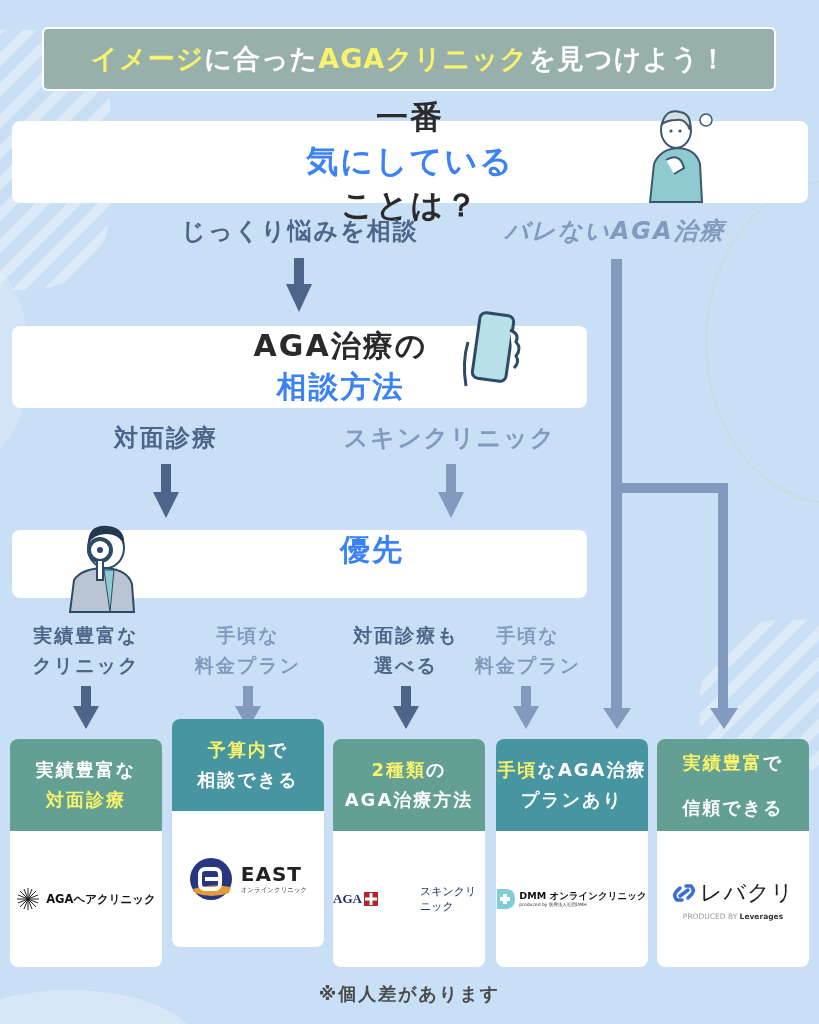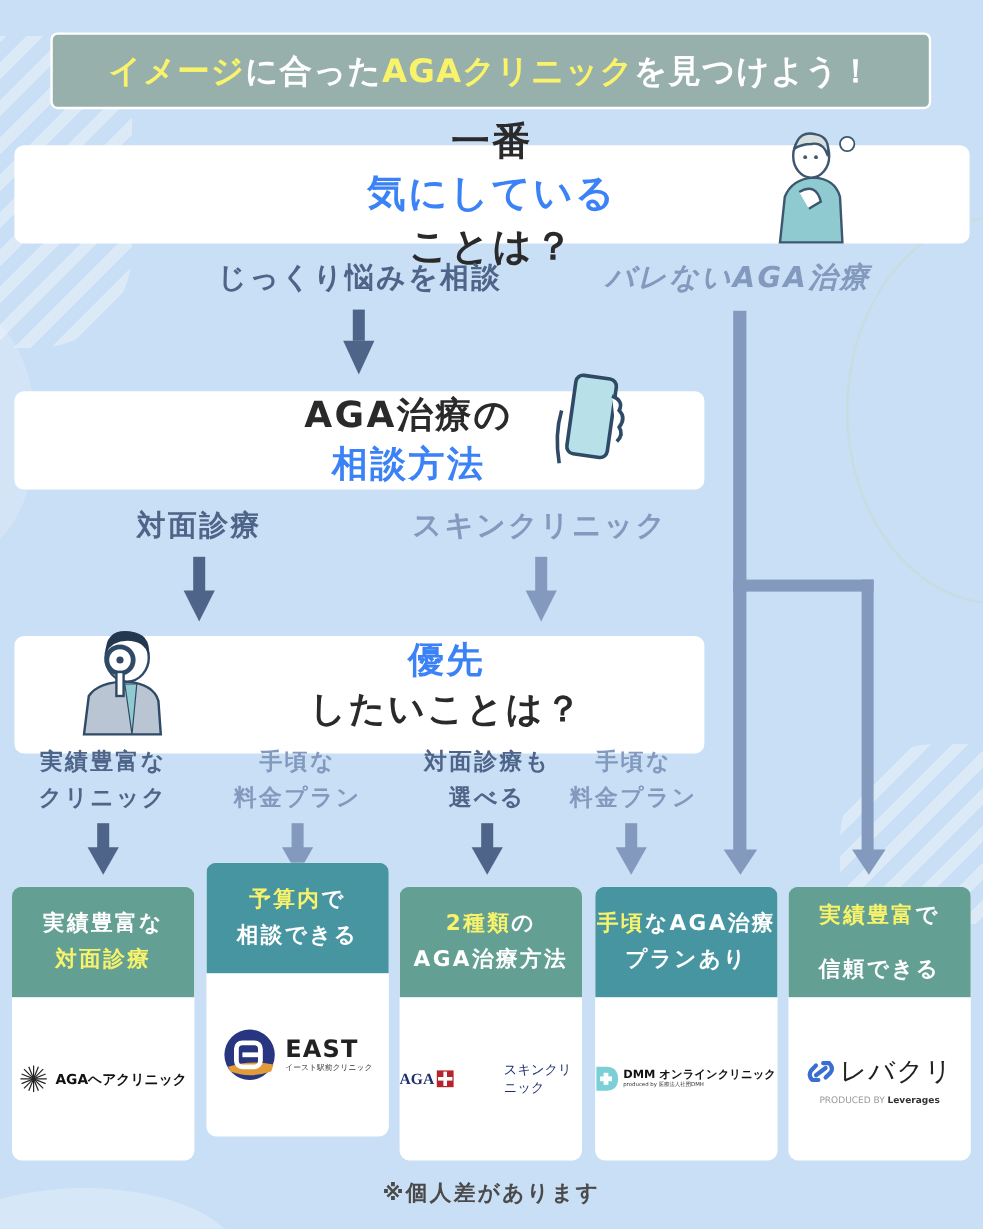--- a/index.html
+++ b/index.html
@@ -105,23 +105,22 @@
 </div>
 <svg class="abs" style="left:460px;top:312px;" width="68" height="78" viewBox="0 0 68 78">
   <rect x="16" y="2" width="34" height="66" rx="6" fill="#b8e0e8" stroke="#2f4a66" stroke-width="3" transform="rotate(8 33 35)"></rect>
   <path d="M8 30 Q2 50 6 74" fill="none" stroke="#2f4a66" stroke-width="3"></path>
   <path d="M50 18 Q60 22 56 30 Q62 36 56 44 Q60 50 54 56" fill="#fff" stroke="#2f4a66" stroke-width="3"></path>
 </svg>
 
 <div class="abs opt dark" style="left:86px;top:422px;width:160px;">対面診療</div>
 <div class="abs opt light" style="left:330px;top:422px;width:240px;">スキンクリニック</div>
 
-<div class="abs qbox" style="left:12px;top:530px;width:575px;height:98px;font-size:30px;justify-content:flex-start;padding-left:145px;box-sizing:border-box;">
+<div class="abs qbox" style="left:12px;top:530px;width:575px;height:68px;font-size:30px;justify-content:flex-start;padding-left:145px;box-sizing:border-box;">
   <span class="hl-p">優先</span>
-  <span>したいことは？</span>
 </div>
 <svg class="abs" style="left:66px;top:522px;" width="80" height="90" viewBox="0 0 80 90">
   <path d="M4 90 L8 58 Q16 46 40 46 Q62 48 66 62 L68 90 Z" fill="#b9c5d2" stroke="#2f4a66" stroke-width="2"></path>
   <path d="M38 48 L44 90 L48 48Z" fill="#8fcad0" stroke="#2f4a66" stroke-width="1"></path>
   <ellipse cx="40" cy="26" rx="18" ry="20" fill="#fff" stroke="#2f4a66" stroke-width="2"></ellipse>
   <path d="M22 22 Q22 2 42 4 Q60 6 58 24 Q54 12 40 12 Q28 12 22 22Z" fill="#23384f"></path>
   <circle cx="34" cy="28" r="11" fill="#fff" stroke="#2f4a66" stroke-width="4"></circle>
   <circle cx="34" cy="28" r="3" fill="#2f4a66"></circle>
   <rect x="31" y="38" width="6" height="20" fill="#fff" stroke="#2f4a66" stroke-width="2"></rect>
 </svg>
@@ -172,21 +171,21 @@
   </div>
   <div class="card-body">
     <svg width="44" height="44" viewBox="0 0 44 44" style="margin-right:8px;">
       <circle cx="22" cy="22" r="21" fill="#283580"></circle>
       <path d="M4 32 Q22 26 42 30 L40 36 Q22 42 6 36Z" fill="#e29b3a"></path>
       <rect x="11" y="12" width="20" height="20" rx="5" fill="none" stroke="#fff" stroke-width="4"></rect>
       <rect x="16" y="20" width="16" height="4" fill="#fff"></rect>
     </svg>
     <div style="line-height:1;">
       <div style="font-weight:bold;font-size:20px;color:#222;letter-spacing:1px;">EAST</div>
-      <div style="font-size:6.5px;color:#333;margin-top:3px;">イースト駅前クリニック</div>
+      <div style="font-size:6.5px;color:#333;margin-top:3px;">オンラインクリニック</div>
     </div>
   </div>
 </div>
 
 <div class="abs card" style="left:333px;top:739px;">
   <div class="card-head" style="background:#63a093;">
     <div><span class="hl-y">2種類</span><span>の</span></div>
     <div><span class="hl-y"></span><span>AGA治療方法</span></div>
   </div>
   <div class="card-body">

